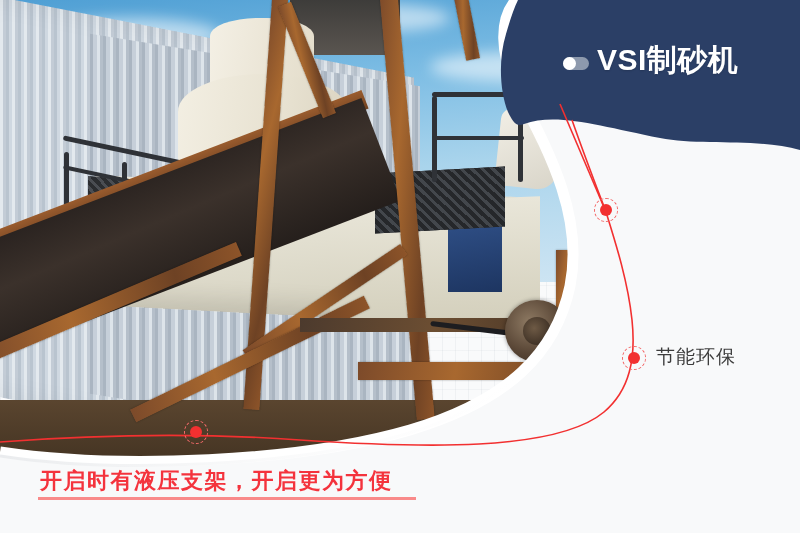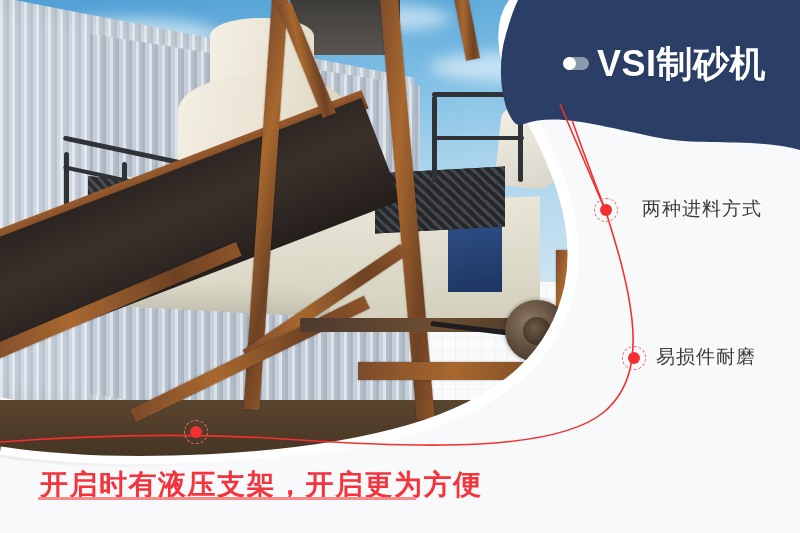--- a/index.html
+++ b/index.html
@@ -178,42 +178,42 @@
     background:#f23030;
   }
   .dot-ring{
     position:absolute; width:24px; height:24px; border-radius:50%;
     border:1.6px dashed #f36a6a;
   }
 
   
   .header-title{
     position:absolute; left:597px; top:40px;
-    color:#ffffff; font-size:36px; font-weight:bold; letter-spacing:.5px;
+    color:#ffffff; font-size:30px; font-weight:bold; letter-spacing:.5px;
     white-space:nowrap; text-shadow:0 1px 2px rgba(0,0,0,.15);
   }
   .header-bullet{
     position:absolute; left:563px; top:57px; width:26px; height:13px;
     border-radius:7px; background:#8d99ad;
   }
   .header-bullet::after{
     content:""; position:absolute; left:0; top:0; width:13px; height:13px;
     border-radius:50%; background:#ffffff;
   }
 
   
   .feature{
     position:absolute; color:#3c3c3c; font-size:19px; white-space:nowrap;
     letter-spacing:1px;
   }
 
   
   .caption{
     position:absolute; left:40px; top:466px;
-    color:#f4333d; font-size:28px; font-weight:bold; white-space:nowrap;
+    color:#f4333d; font-size:22px; font-weight:bold; white-space:nowrap;
     letter-spacing:1.5px;
   }
   .caption-underline{
     position:absolute; left:38px; top:497px; width:378px; height:3px;
     background:#f98a8a;
   }
 </style>
 </head>
 <body>
 
@@ -330,21 +330,20 @@
 
   <div class="dot-ring" style="left:622px; top:346px;"></div>
   <div class="dot" style="left:628px; top:352px;"></div>
 
   <div class="dot-ring" style="left:184px; top:420px;"></div>
   <div class="dot" style="left:190px; top:426px;"></div>
 
   <div class="header-bullet"></div>
   <div class="header-title">VSI制砂机</div>
 
-  <div class="feature" style="left:642px; top:196px;">两种进料方式</div>
-
-  <div class="feature" style="left:656px; top:344px;">易损件耐磨</div>
+
+  <div class="feature" style="left:656px; top:344px;">节能环保</div>
 
 
   <div class="caption">开启时有液压支架，开启更为方便</div>
   <div class="caption-underline"></div>
 
 </div>
 
 </body></html>

